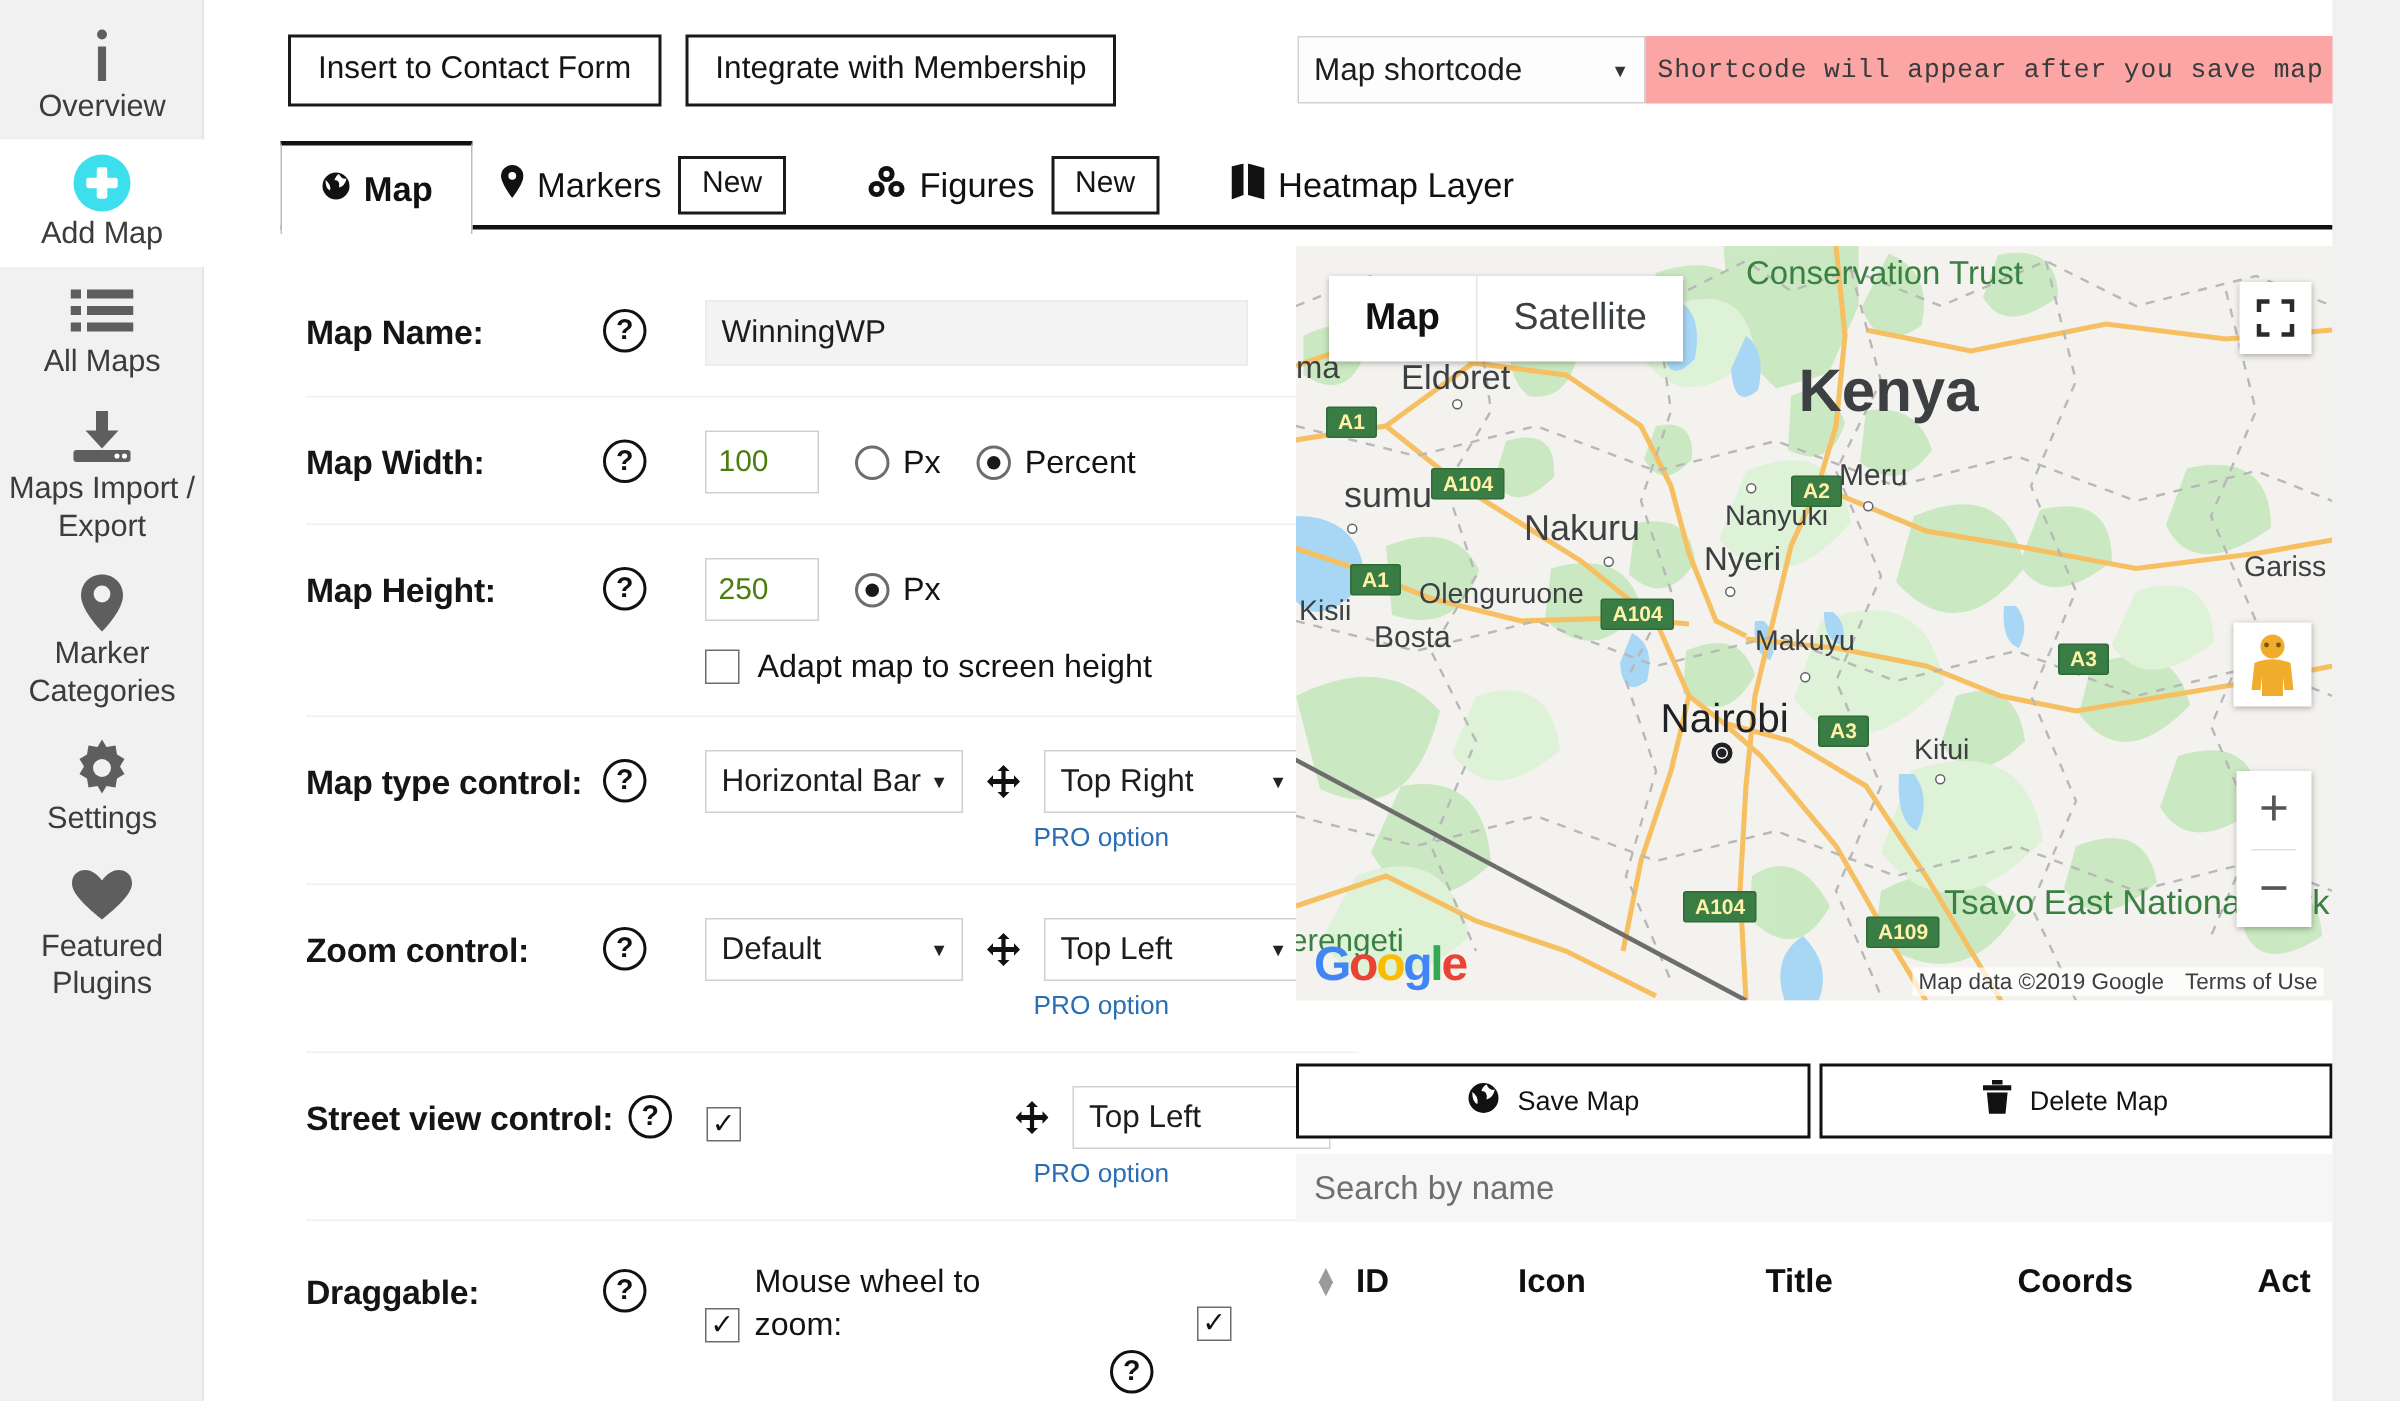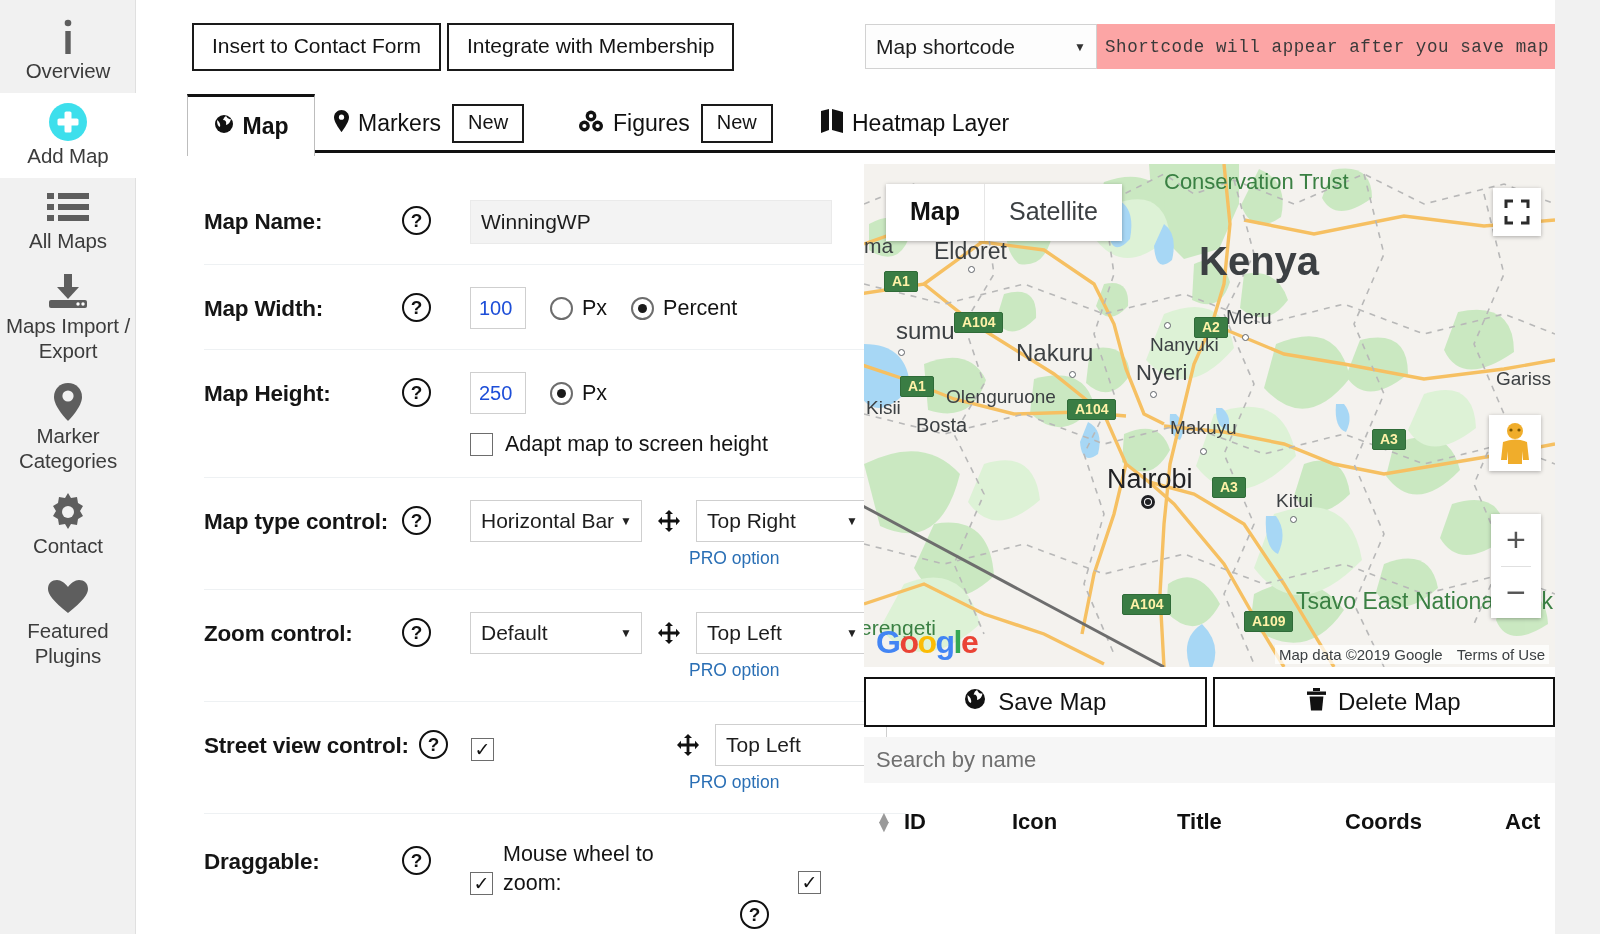--- a/index.html
+++ b/index.html
@@ -39,21 +39,21 @@
   }
 
   
   #main {
     position: absolute; left: 136px; top: 0;
     width: 1419px; height: 934px;
     background: #ffffff;
   }
 
   
-  .topbtn-row { position: absolute; left: 56px; top: 23px; display: flex; gap: 6px; }
+  .topbtn-row { position: absolute; left: 56px; top: 23px; display: flex; gap: 16px; }
   .topbtn {
     border: 2px solid #1a1a1a;
     background: #ffffff;
     color: #141414;
     font-size: 21px;
     font-family: "Liberation Sans", sans-serif;
     padding: 9px 18px 11px 18px;
     cursor: pointer;
     white-space: nowrap;
   }
@@ -136,22 +136,22 @@
     line-height: 1;
   }
   .fctrl { flex: 1; }
 
   .text-input {
     height: 44px; background: #f3f3f3; border: 1px solid #eaeaea;
     font-size: 21px; color: #1d1d1d;
     display: flex; align-items: center; padding-left: 10px;
   }
   .num-input {
-    width: 56px; height: 42px; background: #fff; border: 1px solid #cfcfcf;
-    font-size: 20px; color: #1d4ed8;
+    width: 76px; height: 42px; background: #fff; border: 1px solid #cfcfcf;
+    font-size: 20px; color: #4d7c0f;
     display: inline-flex; align-items: center; padding-left: 8px;
   }
   .radio-grp { display: inline-flex; align-items: center; gap: 9px; margin-left: 24px; }
   .radio {
     width: 23px; height: 23px; border-radius: 50%;
     border: 2px solid #6d6d6d; background: #fff;
     display: inline-flex; align-items: center; justify-content: center;
     cursor: pointer;
   }
   .radio.on::after { content: ""; width: 9px; height: 9px; border-radius: 50%; background: #1a1a1a; }
@@ -231,21 +231,21 @@
     font-size: 14px; padding: 1px 7px 2px 7px; border-radius: 2px;
     border: 1px solid #2f6b38;
   }
   .park-lbl { color: #3a8043; text-align: center; }
 
   
   .map-actions { display: flex; gap: 6px; margin-top: 10px; }
   .mapact {
     flex: 1; height: 50px; border: 2.5px solid #111; background: #fff;
     display: flex; align-items: center; justify-content: center; gap: 12px;
-    font-size: 24px; color: #121212; cursor: pointer;
+    font-size: 18px; color: #121212; cursor: pointer; margin-top: 32px;
   }
 
   .search-bar {
     margin-top: 10px; width: 691px; height: 46px;
     background: #f6f6f6; display: flex; align-items: center;
     padding-left: 10px;
   }
   .search-bar input {
     border: none; background: transparent; outline: none;
     font-size: 22px; color: #5a5a5a; width: 100%;
@@ -328,21 +328,21 @@
       <div class="side-label">Marker Categories</div>
     </div>
 
     <div class="side-item">
       <div class="side-ico">
         <svg width="38" height="38" viewBox="0 0 38 38">
           <path fill="#5e5e5e" d="M19 0l3 5 6-1 1 6 5 3-3 5 3 5-5 3-1 6-6-1-3 5-3-5-6 1-1-6-5-3 3-5-3-5 5-3 1-6 6 1z"></path>
           <circle cx="19" cy="19" r="6" fill="#f1f1f1"></circle>
         </svg>
       </div>
-      <div class="side-label">Contact</div>
+      <div class="side-label">Settings</div>
     </div>
 
     <div class="side-item">
       <div class="side-ico">
         <svg width="42" height="36" viewBox="0 0 42 36">
             <path fill="#5e5e5e" d="M21 34 C6 22 1 15 1 10 C1 4 5 1 10 1 c4 0 8 3 11 7 3-4 7-7 11-7 5 0 9 3 9 9 0 5-5 12-20 24z"></path>
           </svg>
       </div>
       <div class="side-label">Featured Plugins</div>
     </div>

